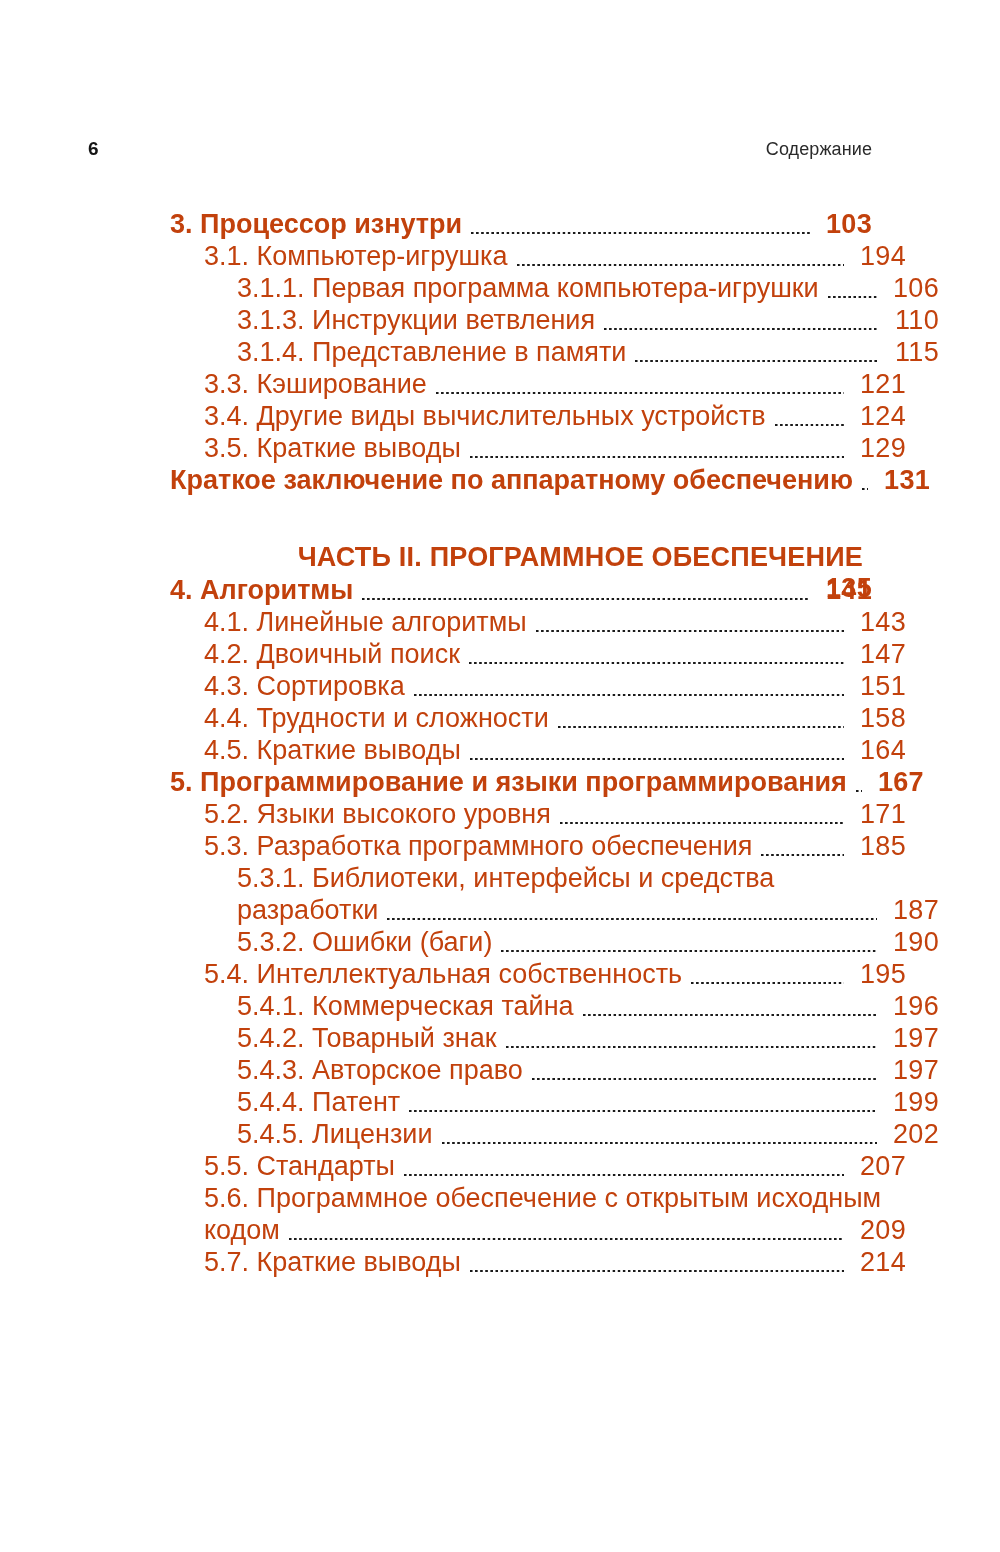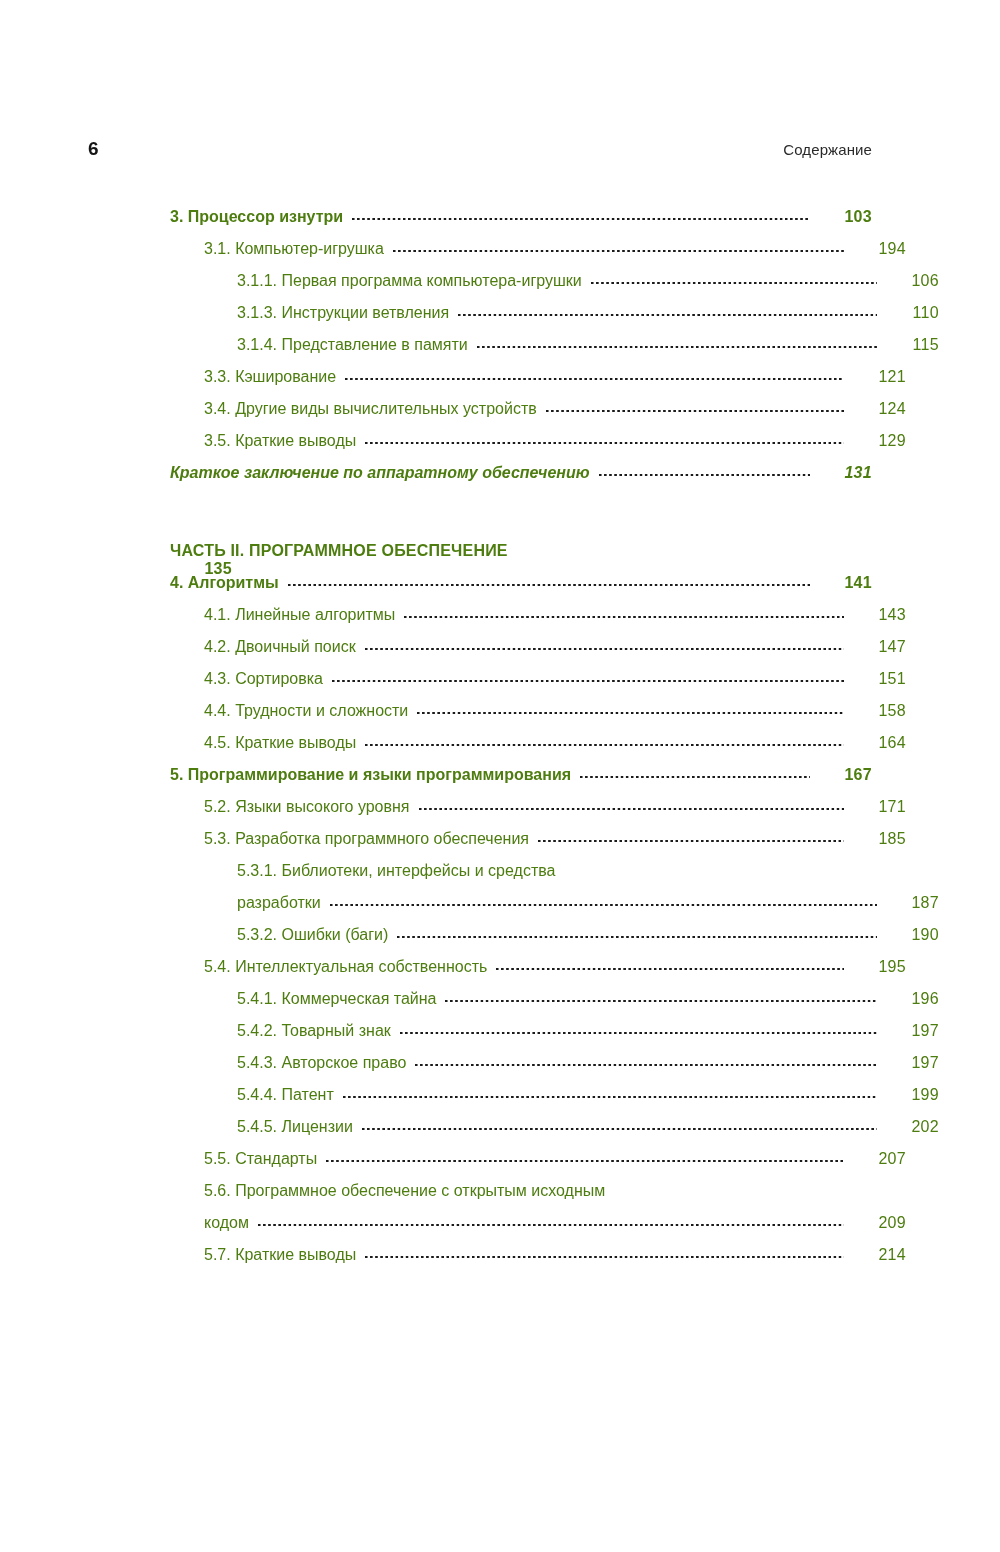--- a/index.html
+++ b/index.html
@@ -34,41 +34,41 @@
     align-items: baseline;
     justify-content: space-between;
   }
   .folio {
     font-size: 19px;
     font-weight: bold;
     letter-spacing: 0.2px;
     color: #151515;
   }
   .head-title {
-    font-size: 15px;
+    font-size: 18px;
     font-weight: normal;
     color: #2a2a2a;
     letter-spacing: 0.1px;
   }
 
   
   .toc {
     position: absolute;
     left: 170px;
     top: 208px;
     width: 702px;   
   }
 
   .entry {
     display: flex;
-    align-items: flex-start;
+    align-items: flex-end;
     width: 100%;
     height: 32px;
-    font-size: 16px;
-    color: #4d7c0f;
+    font-size: 27px;
+    color: #c2410c;
     white-space: nowrap;
   }
 
   .entry .label {
     flex: 0 0 auto;
     padding-right: 9px;
   }
 
   .entry .leader {
     flex: 1 1 auto;
@@ -101,21 +101,21 @@
   
   .entry.no-leader .leader::before { display: none; }
   .entry.no-leader .page-num { visibility: hidden; }
 
   
   .lvl1 { padding-left: 0px; }     
   .lvl2 { padding-left: 34px; }    
   .lvl3 { padding-left: 67px; }    
 
   .bold   { font-weight: bold; }
-  .bolditalic { font-weight: bold; font-style: italic; }
+  .bolditalic { font-weight: bold; }
   .upper  { font-weight: bold; letter-spacing: 0.2px; flex-direction: column; }
 
   .gap-before { margin-top: 46px; }
 </style>
 </head>
 <body>
 
 <div class="page">
 
   <div class="running-head">

